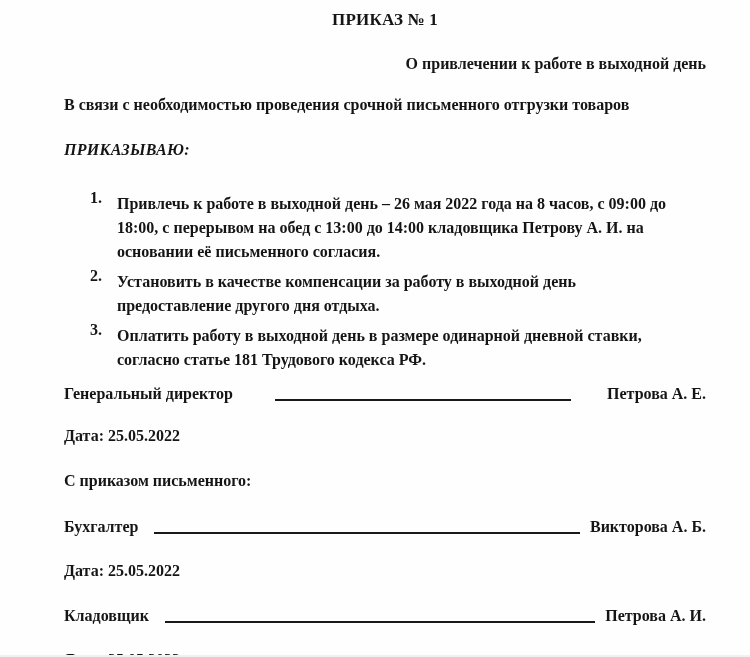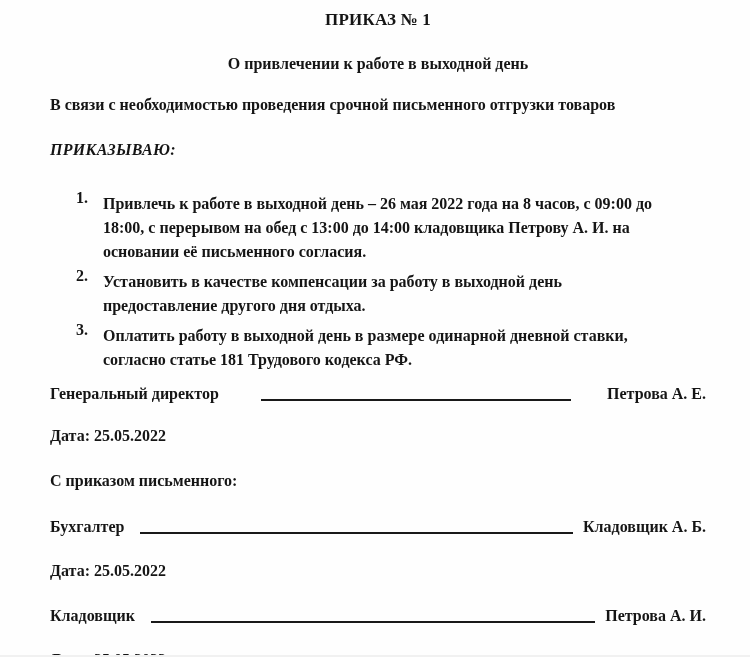--- a/index.html
+++ b/index.html
@@ -2,38 +2,38 @@
 <html><head>
 <meta charset="utf-8">
 <style>
   * { margin: 0; padding: 0; box-sizing: border-box; }
   html, body { background: #ffffff; }
   .page {
     position: relative;
     width: 750px;
     height: 657px;
     background: #fefefe;
-    padding: 10px 44px 0 50px;
+    padding: 10px 44px 0 64px;
     overflow: hidden;
     font-family: "Liberation Serif", "DejaVu Serif", serif;
     font-weight: 700;
     color: #151515;
     font-size: 16px;
     border-bottom: 2px solid #f1f1f1;
   }
   .title {
     font-size: 17px;
     line-height: 20px;
     text-align: center;
     letter-spacing: 0.2px;
   }
   .subject {
     margin-top: 25px;
     line-height: 18px;
-    text-align: center;
+    text-align: right;
   }
   .intro {
     margin-top: 23px;
     line-height: 18px;
   }
   .directive-heading {
     margin-top: 27px;
     line-height: 18px;
     letter-spacing: 0.3px;
     font-style: italic;
@@ -104,21 +104,21 @@
     <span class="sig-name">Петрова А. Е.</span>
   </div>
 
   <div class="date gap24">Дата: 25.05.2022</div>
 
   <div class="ack-heading">С приказом письменного:</div>
 
   <div class="sig-row gap27">
     <span class="sig-role">Бухгалтер</span>
     <span class="sig-line"></span>
-    <span class="sig-name">Кладовщик А. Б.</span>
+    <span class="sig-name">Викторова А. Б.</span>
   </div>
 
   <div class="date gap26">Дата: 25.05.2022</div>
 
   <div class="sig-row gap26">
     <span class="sig-role">Кладовщик</span>
     <span class="sig-line"></span>
     <span class="sig-name">Петрова А. И.</span>
   </div>
 

